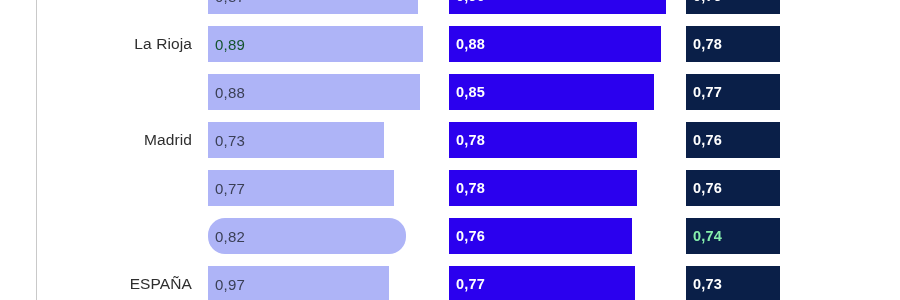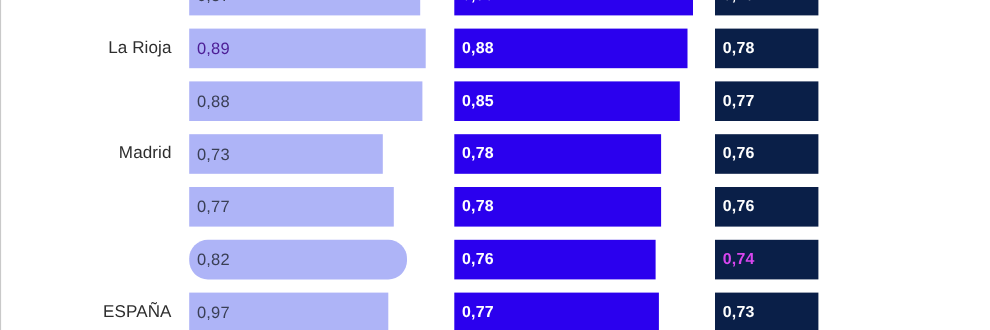--- a/index.html
+++ b/index.html
@@ -10,20 +10,21 @@
   }
   body {
     font-family: "Liberation Sans", sans-serif;
   }
   #stage {
     position: relative;
     width: 744px;
     height: 300px;
     background: #ffffff;
     overflow: hidden;
+    margin-left: 36px;
   }
   #left-rule {
     position: absolute;
     left: 0;
     top: 0;
     width: 1px;
     height: 300px;
     background: #c9c9c9;
   }
   .chart-rows {
@@ -100,21 +101,21 @@
         </div>
         <div class="track t2">
           <div class="bar s2" style="width: 191px; background: rgb(10, 31, 72); color: rgb(255, 255, 255);">
             <span class="bar-value">0,79</span>
           </div>
         </div>
       </div>
       <div class="row">
         <div class="row-label">La Rioja</div>
         <div class="track t0">
-          <div class="bar s0" style="width: 215px; background: rgb(174, 180, 247); color: #4c1d95;">
+          <div class="bar s0" style="width: 215px; background: rgb(174, 180, 247); color: #14532d;">
             <span class="bar-value">0,89</span>
           </div>
         </div>
         <div class="track t1">
           <div class="bar s1" style="width: 212px; background: rgb(43, 0, 238); color: rgb(255, 255, 255);">
             <span class="bar-value">0,88</span>
           </div>
         </div>
         <div class="track t2">
           <div class="bar s2" style="width: 188px; background: rgb(10, 31, 72); color: rgb(255, 255, 255);">
@@ -179,21 +180,21 @@
           <div class="bar s0" style="width: 198px; background: rgb(174, 180, 247); color: rgb(58, 63, 85); border-radius: 17px;">
             <span class="bar-value">0,82</span>
           </div>
         </div>
         <div class="track t1">
           <div class="bar s1" style="width: 183px; background: rgb(43, 0, 238); color: rgb(255, 255, 255);">
             <span class="bar-value">0,76</span>
           </div>
         </div>
         <div class="track t2">
-          <div class="bar s2" style="width: 179px; background: rgb(10, 31, 72); color: #d946ef;">
+          <div class="bar s2" style="width: 179px; background: rgb(10, 31, 72); color: #86efac;">
             <span class="bar-value">0,74</span>
           </div>
         </div>
       </div>
       <div class="row">
         <div class="row-label">ESPAÑA</div>
         <div class="track t0">
           <div class="bar s0" style="width: 181px; background: rgb(174, 180, 247); color: rgb(58, 63, 85);">
             <span class="bar-value">0,97</span>
           </div>

